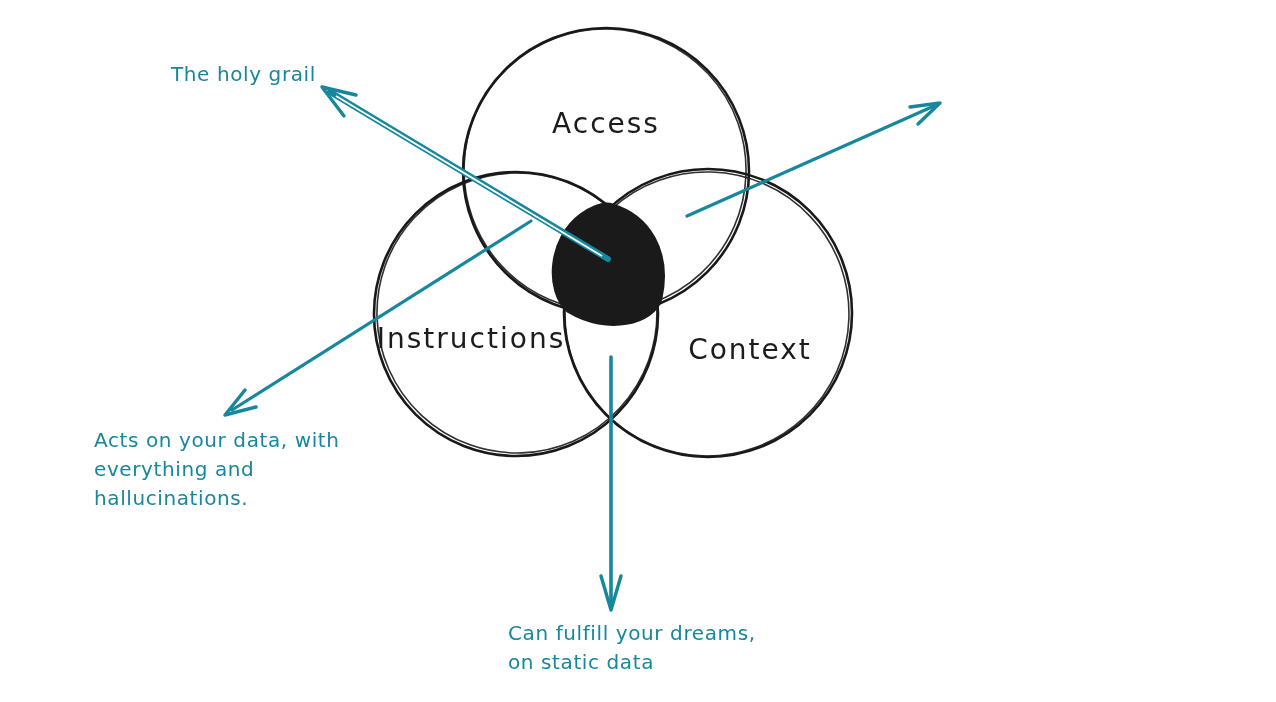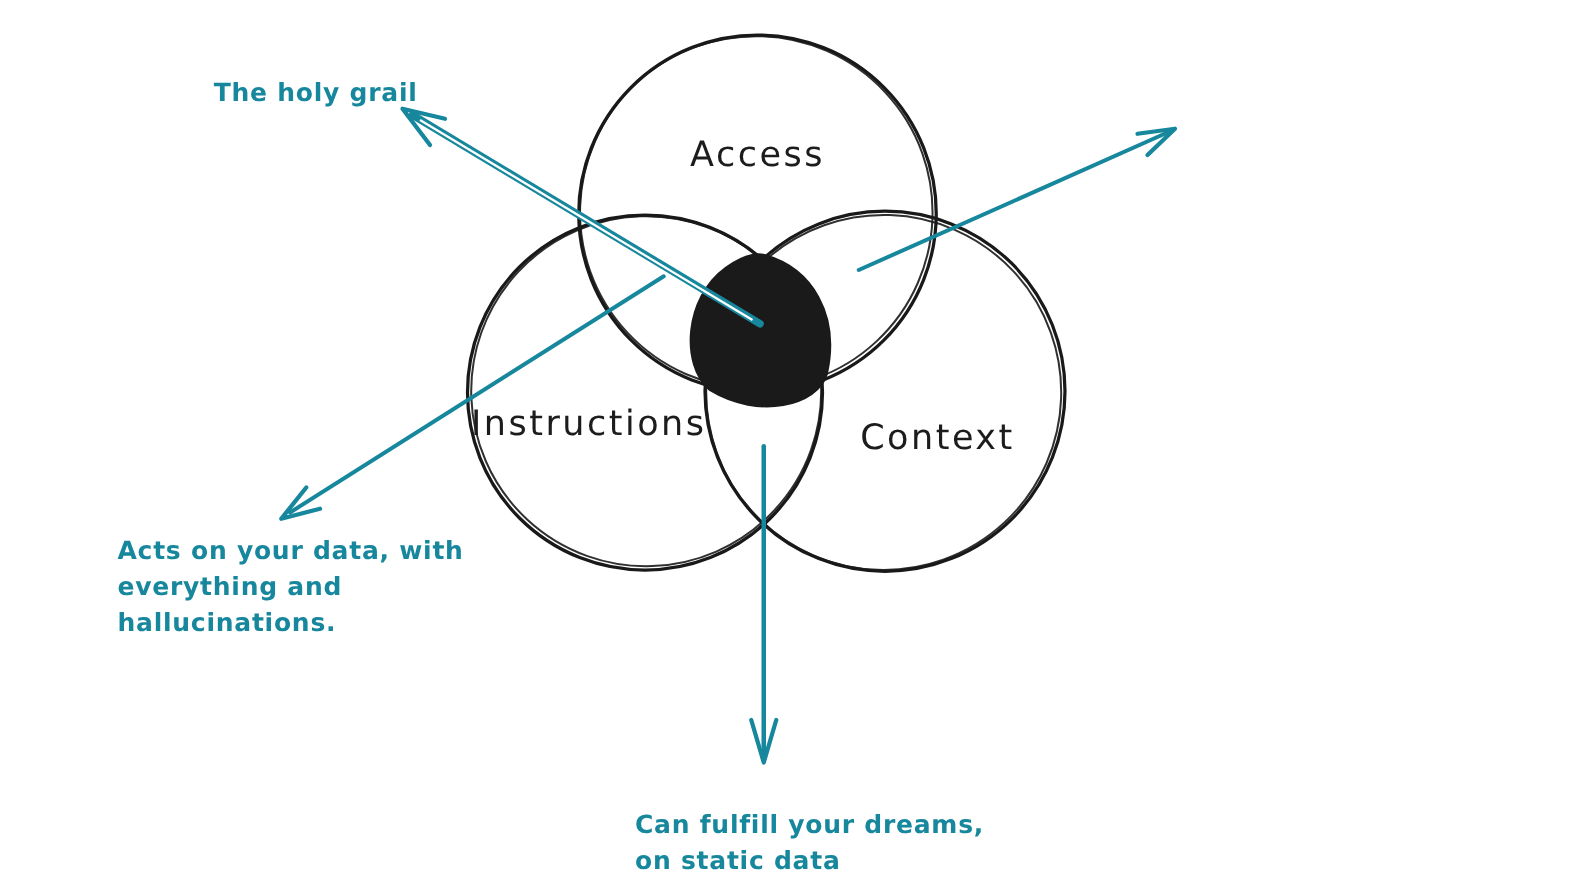--- a/index.html
+++ b/index.html
@@ -51,21 +51,21 @@
     white-space: nowrap;
     font-weight: 500;
   }
   .annotation {
     position: absolute;
     color: #16879c;
     font-size: 20px;
     line-height: 29px;
     letter-spacing: 0.6px;
     white-space: pre-line;
-    font-weight: 700;
+    font-weight: 400;
   }
 </style>
 </head>
 <body>
 
 <div class="canvas">
 
   <svg width="1276" height="702" viewBox="0 0 1276 702">
 
     <g>
@@ -117,16 +117,16 @@
 
   <div class="label-ink" style="left:750px; top:333px;">Context</div>
 
   <div class="annotation" style="left:171px; top:60px;">The holy grail</div>
 
 
   <div class="annotation" style="left:94px; top:426px;">Acts on your data, with
 everything and
 hallucinations.</div>
 
-  <div class="annotation" style="left:508px; top:619px;margin-top:26px;">Can fulfill your dreams,
+  <div class="annotation" style="left:508px; top:619px;">Can fulfill your dreams,
 on static data</div>
 
 </div>
 
 </body></html>

